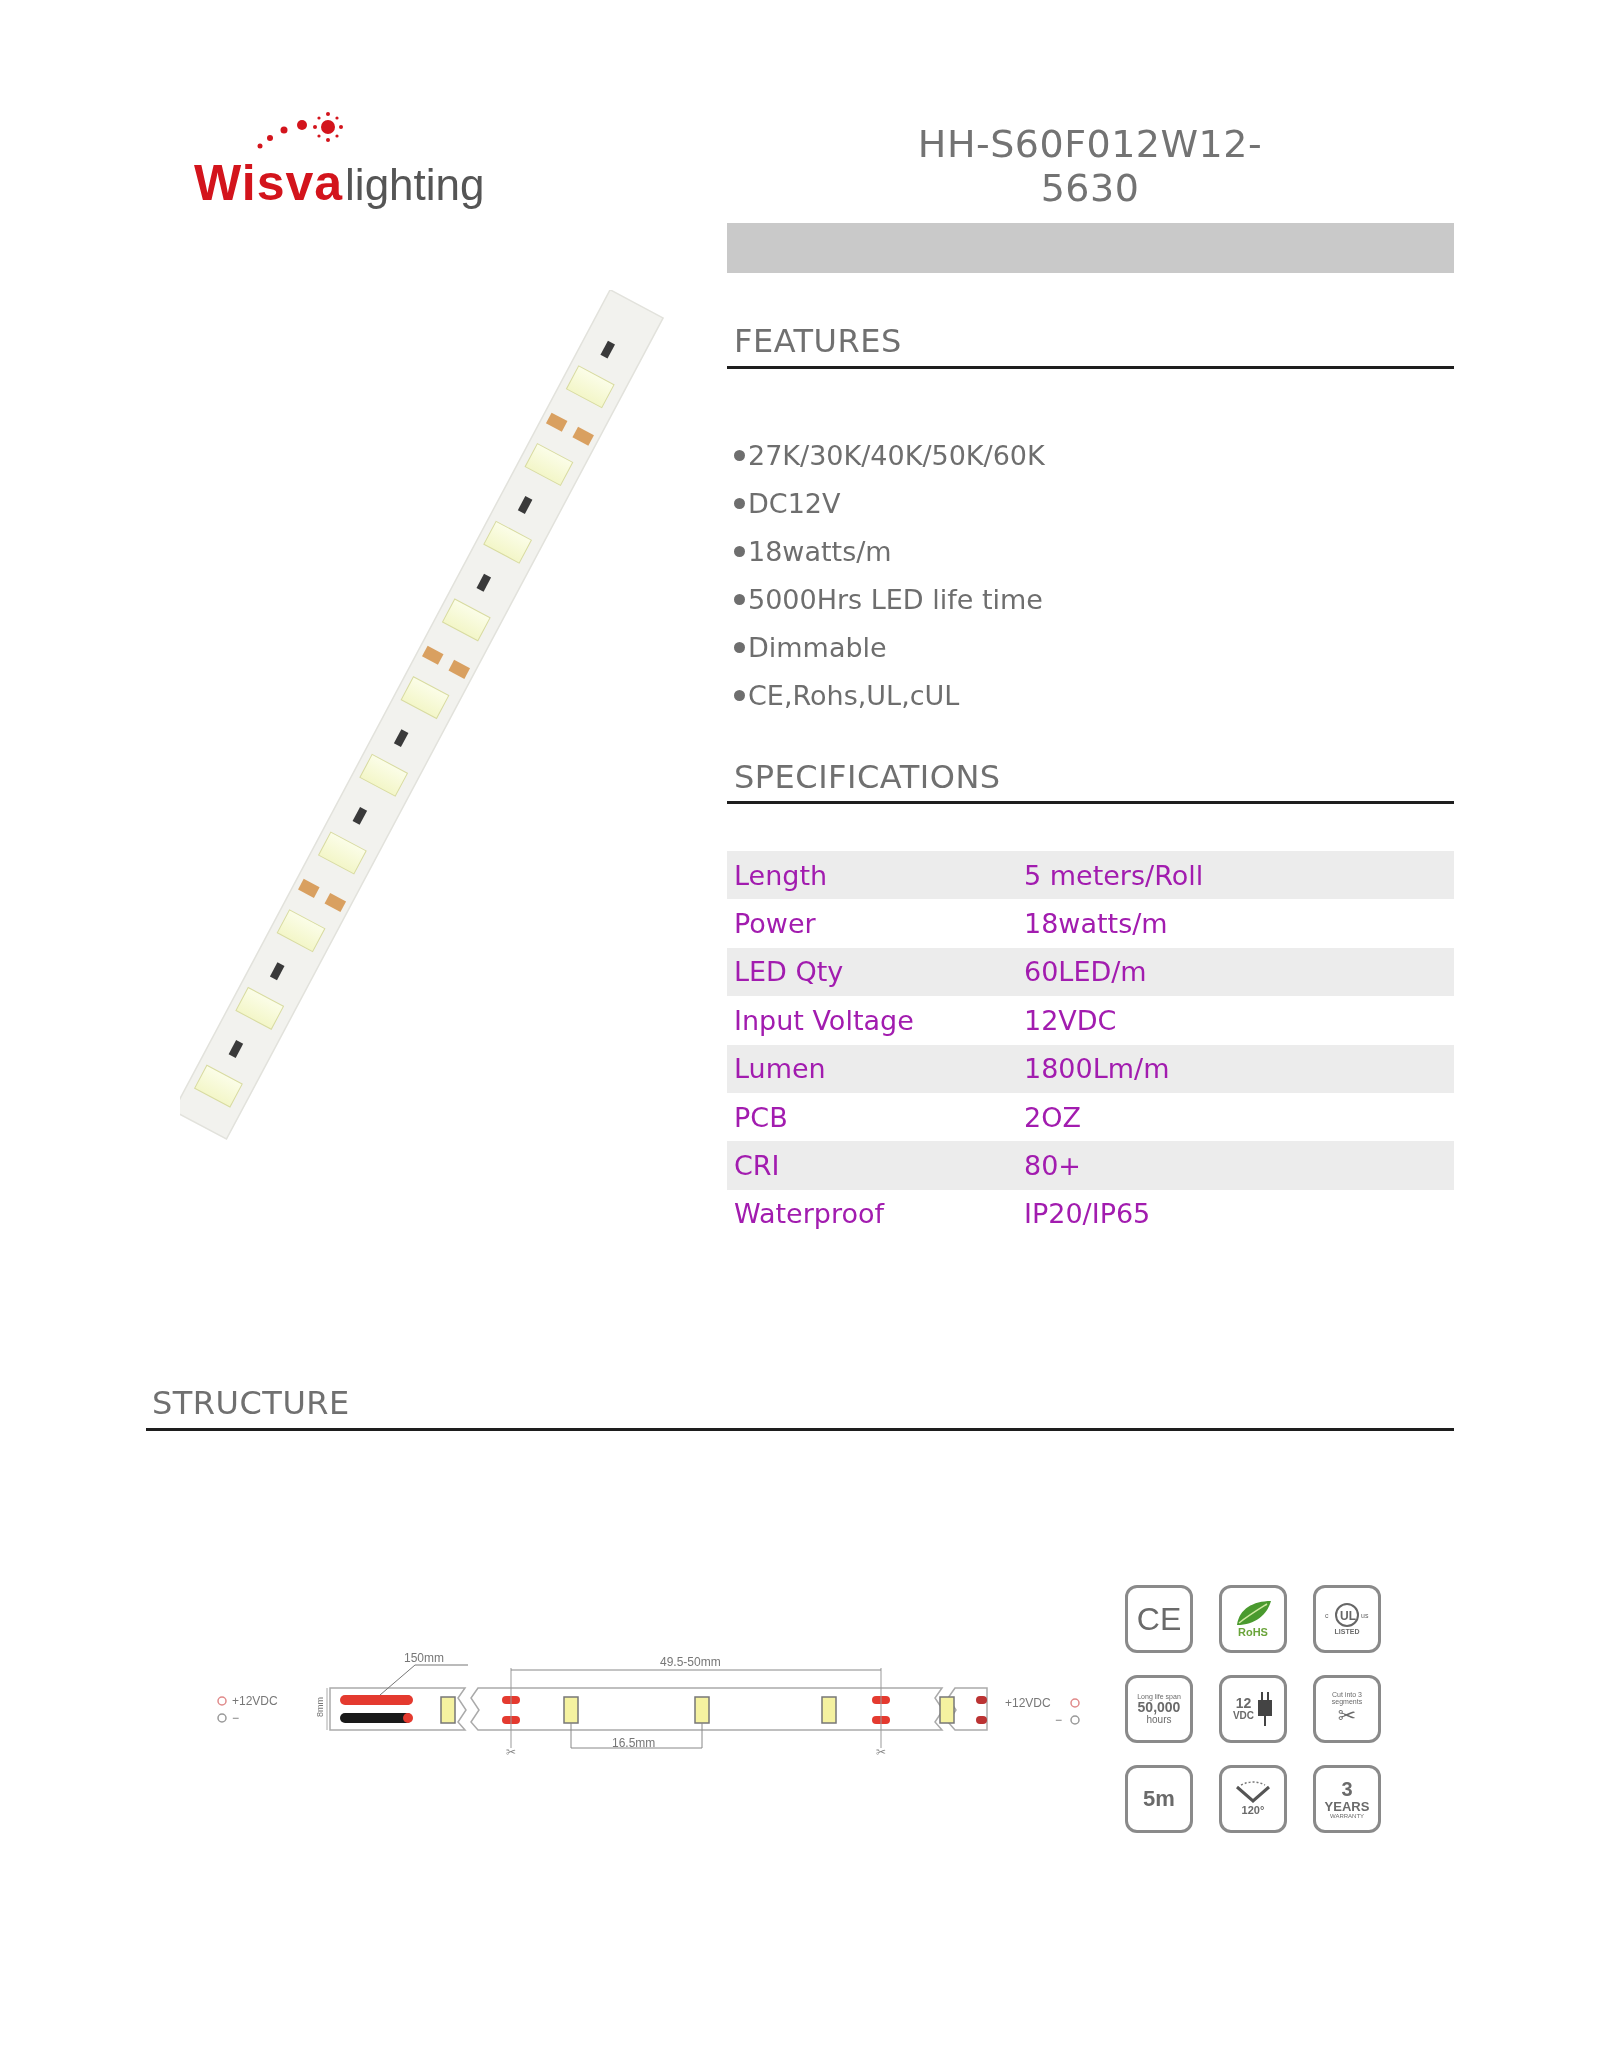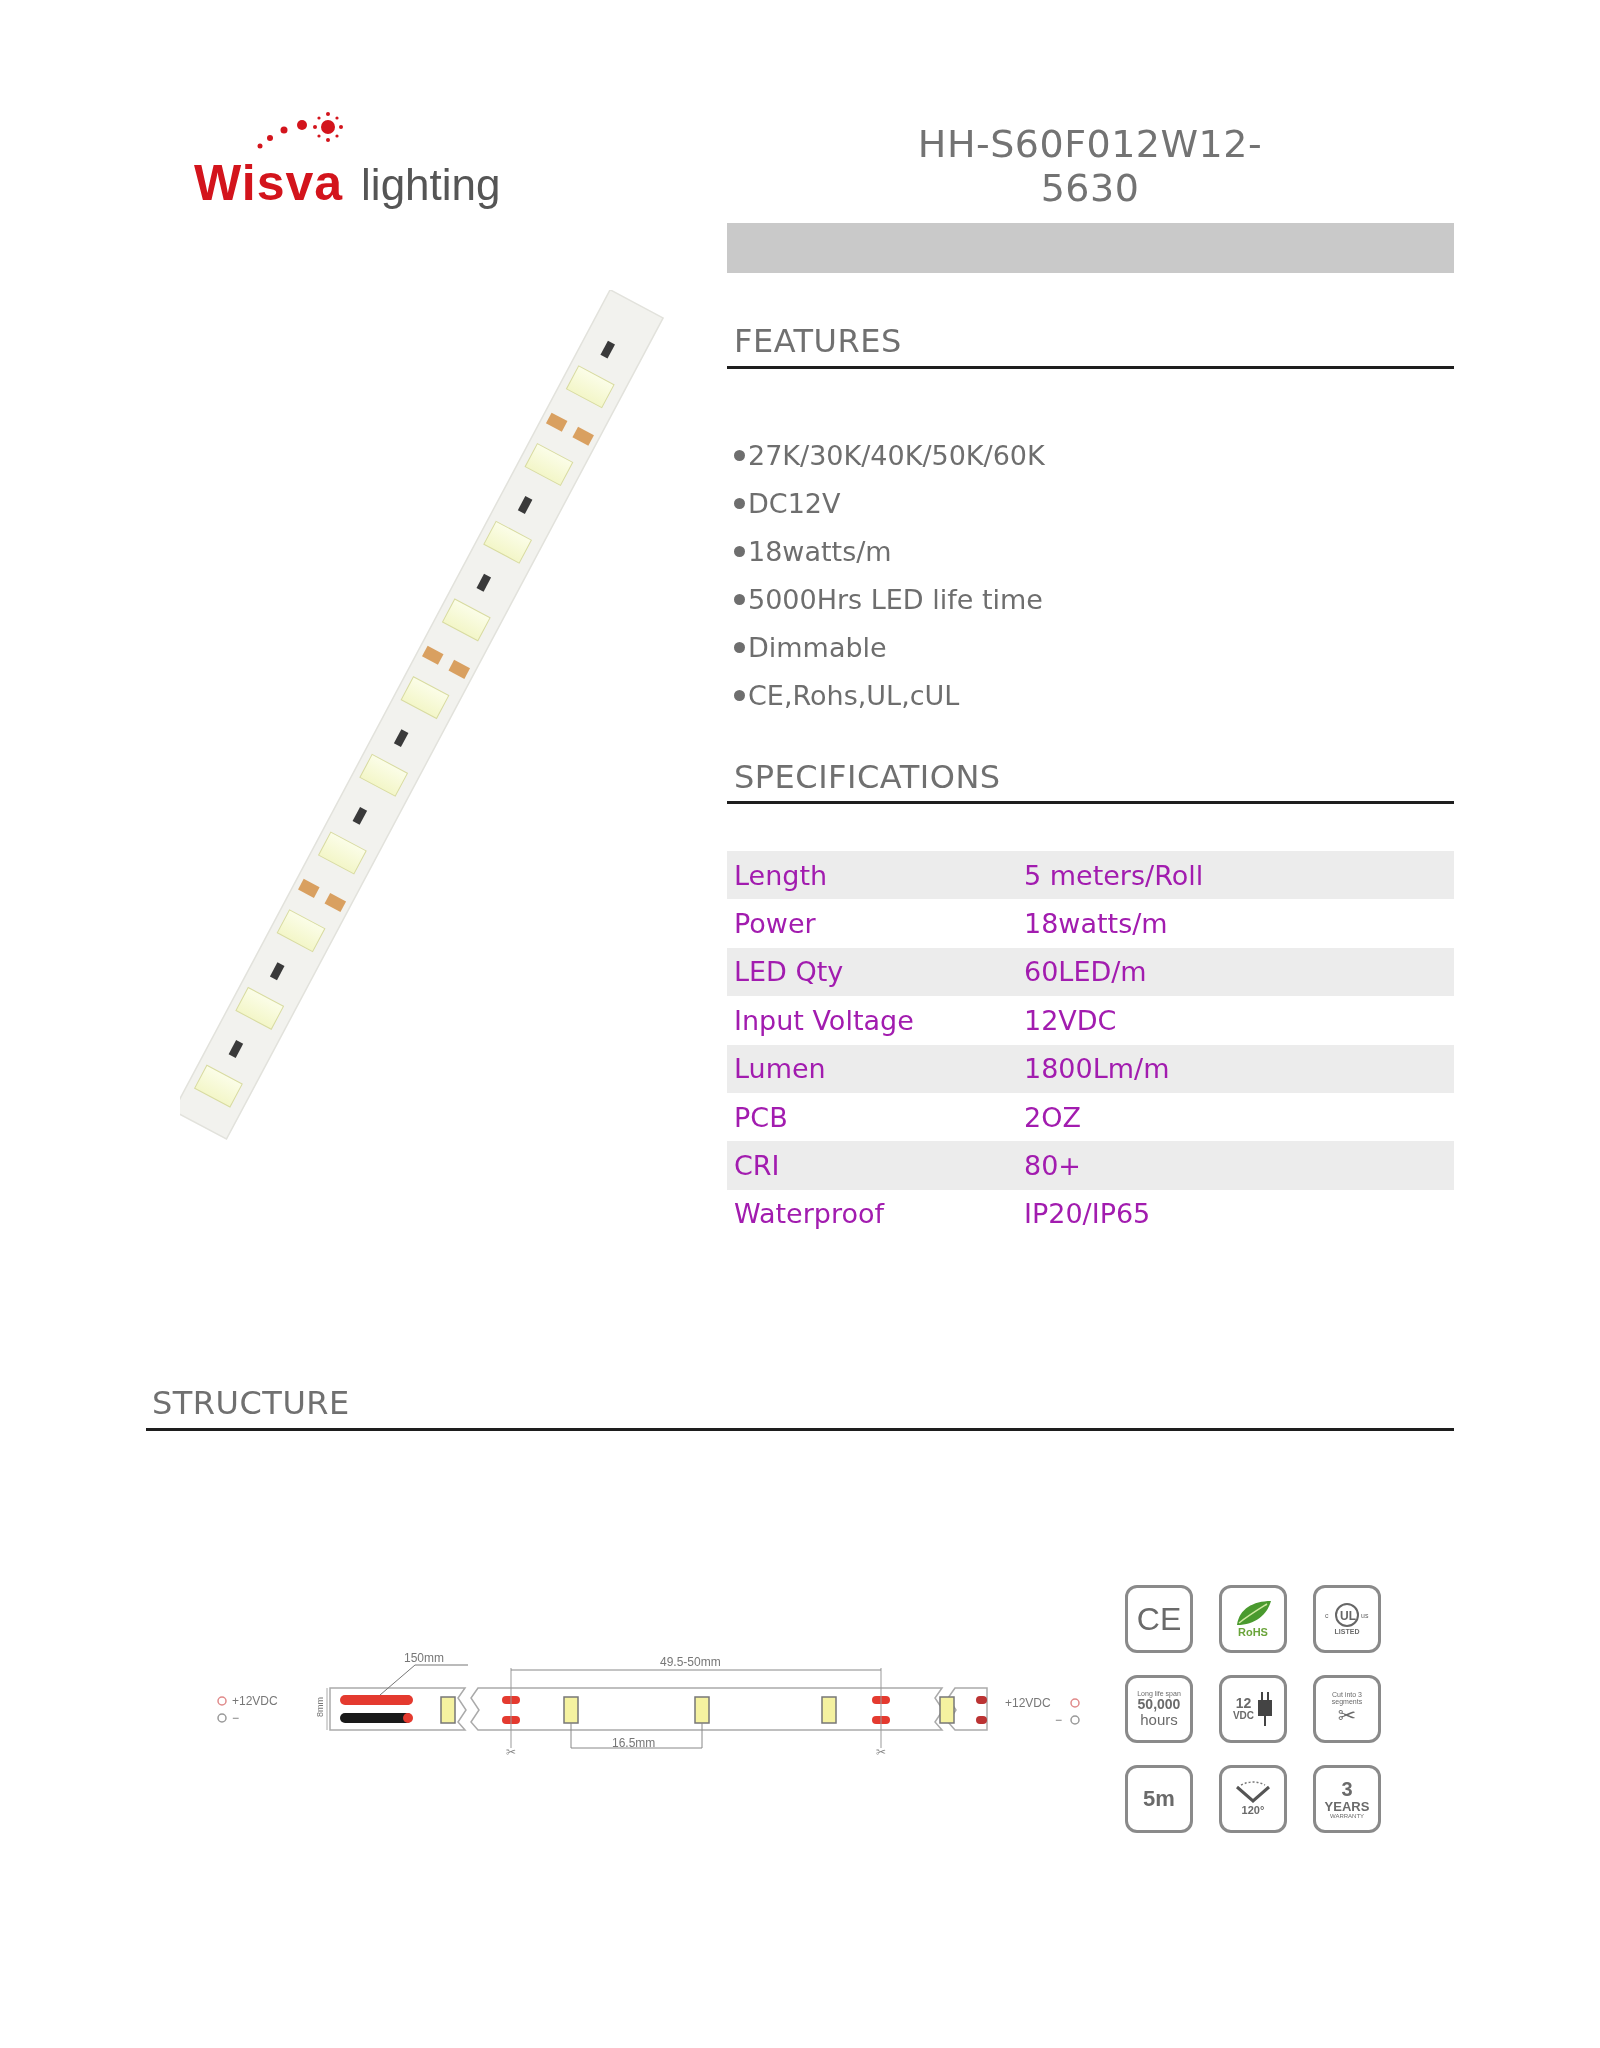--- a/index.html
+++ b/index.html
@@ -4,21 +4,21 @@
 <style>
   html, body { margin:0; padding:0; background:#ffffff; }
   body { width:1600px; height:2048px; position:relative; overflow:hidden;
          font-family:"DejaVu Sans", "Liberation Sans", sans-serif; color:#6e6e6e; }
   .abs { position:absolute; }
 
   
   #logo { left:194px; top:112px; width:300px; height:110px; }
   #logo .brand { position:absolute; left:0; top:42px; font-family:"Liberation Sans", sans-serif;
                  font-weight:bold; font-size:50px; color:#d3141c; letter-spacing:1px; }
-  #logo .brand .sub { font-weight:normal; font-size:44px; color:#555; letter-spacing:0; margin-left:18px; }
+  #logo .brand .sub { font-weight:normal; font-size:44px; color:#555; letter-spacing:0; margin-left:2px; }
   #logo svg { position:absolute; left:60px; top:0; }
 
   
   #model { left:870px; top:122px; width:440px; text-align:center; font-size:38px; color:#737373;
            font-family:"DejaVu Sans", sans-serif; letter-spacing:0.5px; }
 
   #gray-bar { left:727px; top:223px; width:727px; height:50px; background:#c9c9c9; }
 
   .section-title { font-size:32px; color:#707070; font-family:"DejaVu Sans", sans-serif;
                    letter-spacing:0.5px; }
@@ -248,21 +248,21 @@
       <text x="16" y="18" font-size="12" font-weight="bold" fill="#666" font-family="Liberation Sans, sans-serif">UL</text>
       <text x="1" y="16" font-size="7" fill="#666" font-family="Liberation Sans, sans-serif">c</text>
       <text x="37" y="16" font-size="7" fill="#666" font-family="Liberation Sans, sans-serif">us</text>
     </svg>
     <span class="tiny" style="font-weight:bold">LISTED</span>
   </div>
 
   <div class="ico" style="left:0;top:90px">
     <span class="tiny">Long life span</span>
     <span class="mid">50,000</span>
-    <span class="tiny" style="font-size:15px">hours</span>
+    <span class="tiny" style="font-size:10px">hours</span>
   </div>
   <div class="ico" style="left:94px;top:90px;flex-direction:row">
     <span style="display:flex;flex-direction:column;align-items:center;margin-right:3px">
       <span class="mid">12</span>
       <span class="tiny" style="font-size:10px;font-weight:bold">VDC</span>
     </span>
     <svg width="16" height="34" viewBox="0 0 16 34">
       <rect x="4" y="0" width="2" height="8" fill="#444"></rect>
         <rect x="10" y="0" width="2" height="8" fill="#444"></rect>
       <rect x="1" y="8" width="14" height="16" fill="#444"></rect>

